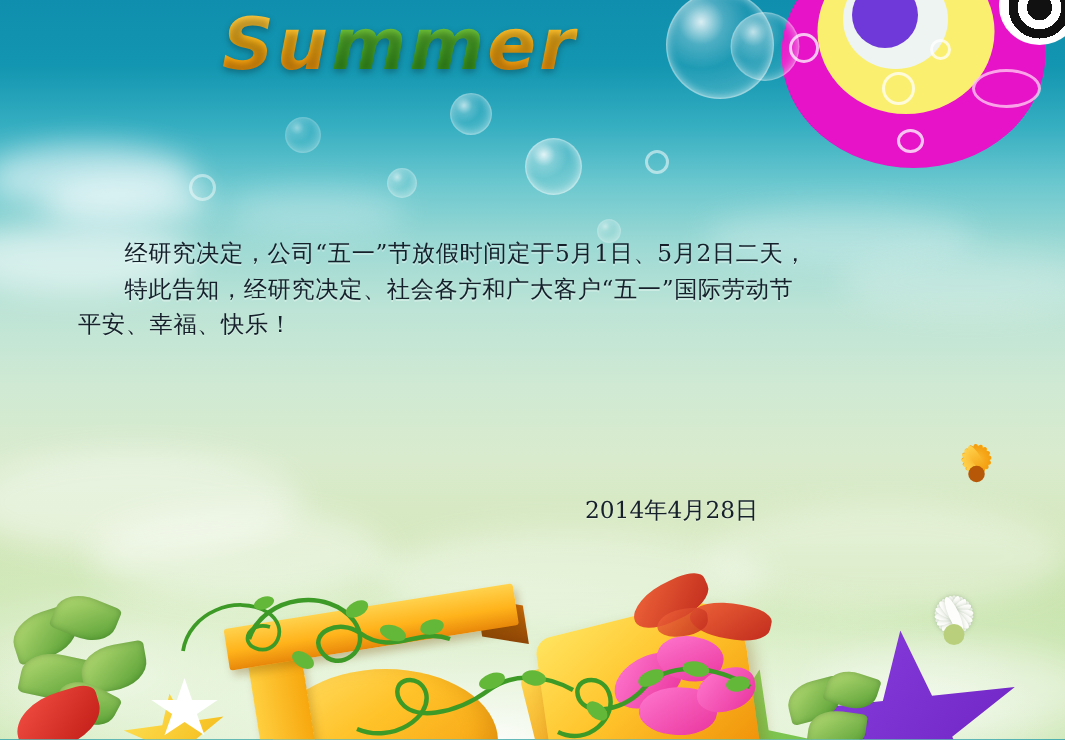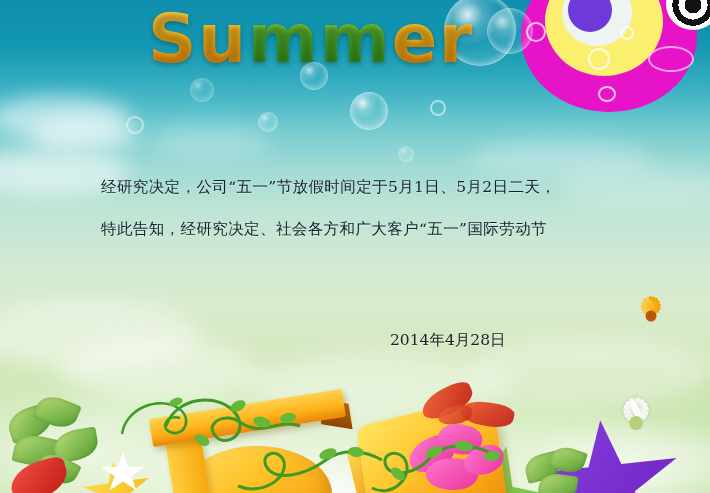--- a/index.html
+++ b/index.html
@@ -61,21 +61,22 @@
   }
   #c-arc{
     position:absolute;left:596px;top:-86px;width:136px;height:120px;border-radius:50%;
     background:#cddc20;pointer-events:none;
   }
 
   
   #summer{
     position:absolute;left:148px;top:6px;
     font-family:"DejaVu Sans",sans-serif;
-    font-weight:bold;font-size:67px;letter-spacing:2px;
+    font-weight:bold;font-size:48px;letter-spacing:2px;
+    font-style:italic;
     line-height:1;
     text-shadow:0 2px 5px rgba(0,0,0,.28);
     white-space:nowrap;
   }
   #summer span{display:inline-block;}
   .l-or{
     background:linear-gradient(to bottom,#ffd24a 0%,#ffb515 48%,#f58f06 100%);
     -webkit-background-clip:text;background-clip:text;color:transparent;
     -webkit-text-fill-color:transparent;
   }
@@ -86,21 +87,21 @@
   }
 
   
   #body-copy{
     position:absolute;left:52px;top:158px;width:620px;
     font-family:"DejaVu Serif","Liberation Serif",serif;
     font-size:15.5px;line-height:23.5px;color:#15202b;
     letter-spacing:.4px;
     text-shadow:0 1px 0 rgba(255,255,255,.35);
   }
-  #body-copy p{margin:18px;white-space:nowrap;}
+  #body-copy p{margin:0;white-space:nowrap;}
   .ind1{text-indent:2em;}
 
   
   #sign{
     position:absolute;left:352px;top:328px;
     font-family:"DejaVu Serif","Liberation Serif",serif;
     font-size:15.5px;line-height:24px;color:#15202b;
     text-shadow:0 1px 0 rgba(255,255,255,.35);
   }
   #sign div{white-space:nowrap;}
@@ -233,20 +234,21 @@
   <div class="ring" style="left:126px;top:116px;width:14px;height:14px;opacity:.6;"></div>
   <div class="ring" style="left:430px;top:100px;width:12px;height:12px;opacity:.7;"></div>
 
   <div id="summer">
     <span class="l-or">S</span><span class="l-or">u</span><span class="l-gr">m</span><span class="l-gr">m</span><span class="l-or">e</span><span class="l-or">r</span>
   </div>
 
   <div id="body-copy">
     <p class="ind1">经研究决定，公司“五一”节放假时间定于5月1日、5月2日二天，</p>
     <p class="ind1">特此告知，经研究决定、社会各方和广大客户“五一”国际劳动节</p>
+    <p>平安、幸福、快乐！</p>
   </div>
 
   <div id="sign">
     <div class="date">2014年4月28日</div>
   </div>
 
   <div id="star-green" class="star"></div>
   <div id="star-purple" class="star"></div>
   <div id="star-yellow" class="star"></div>
 

